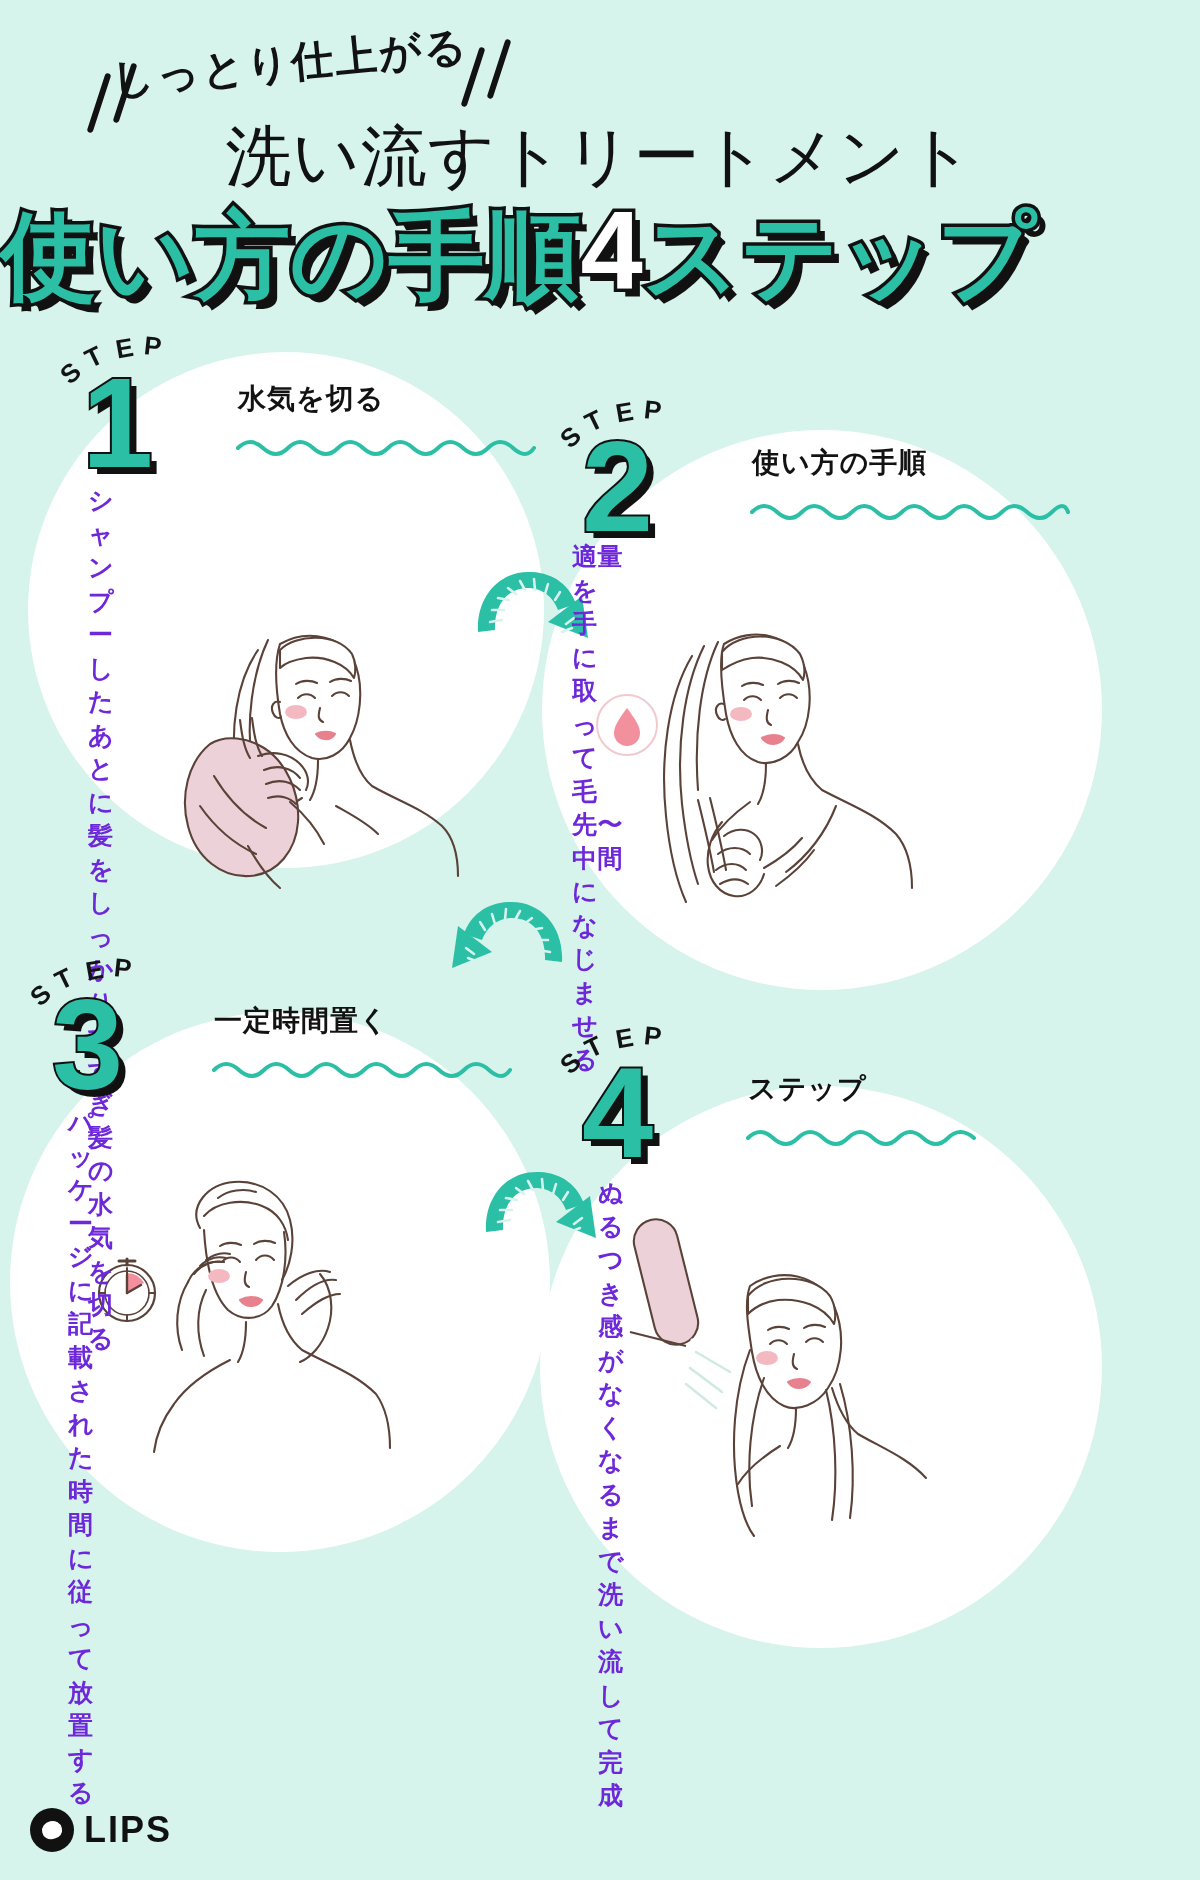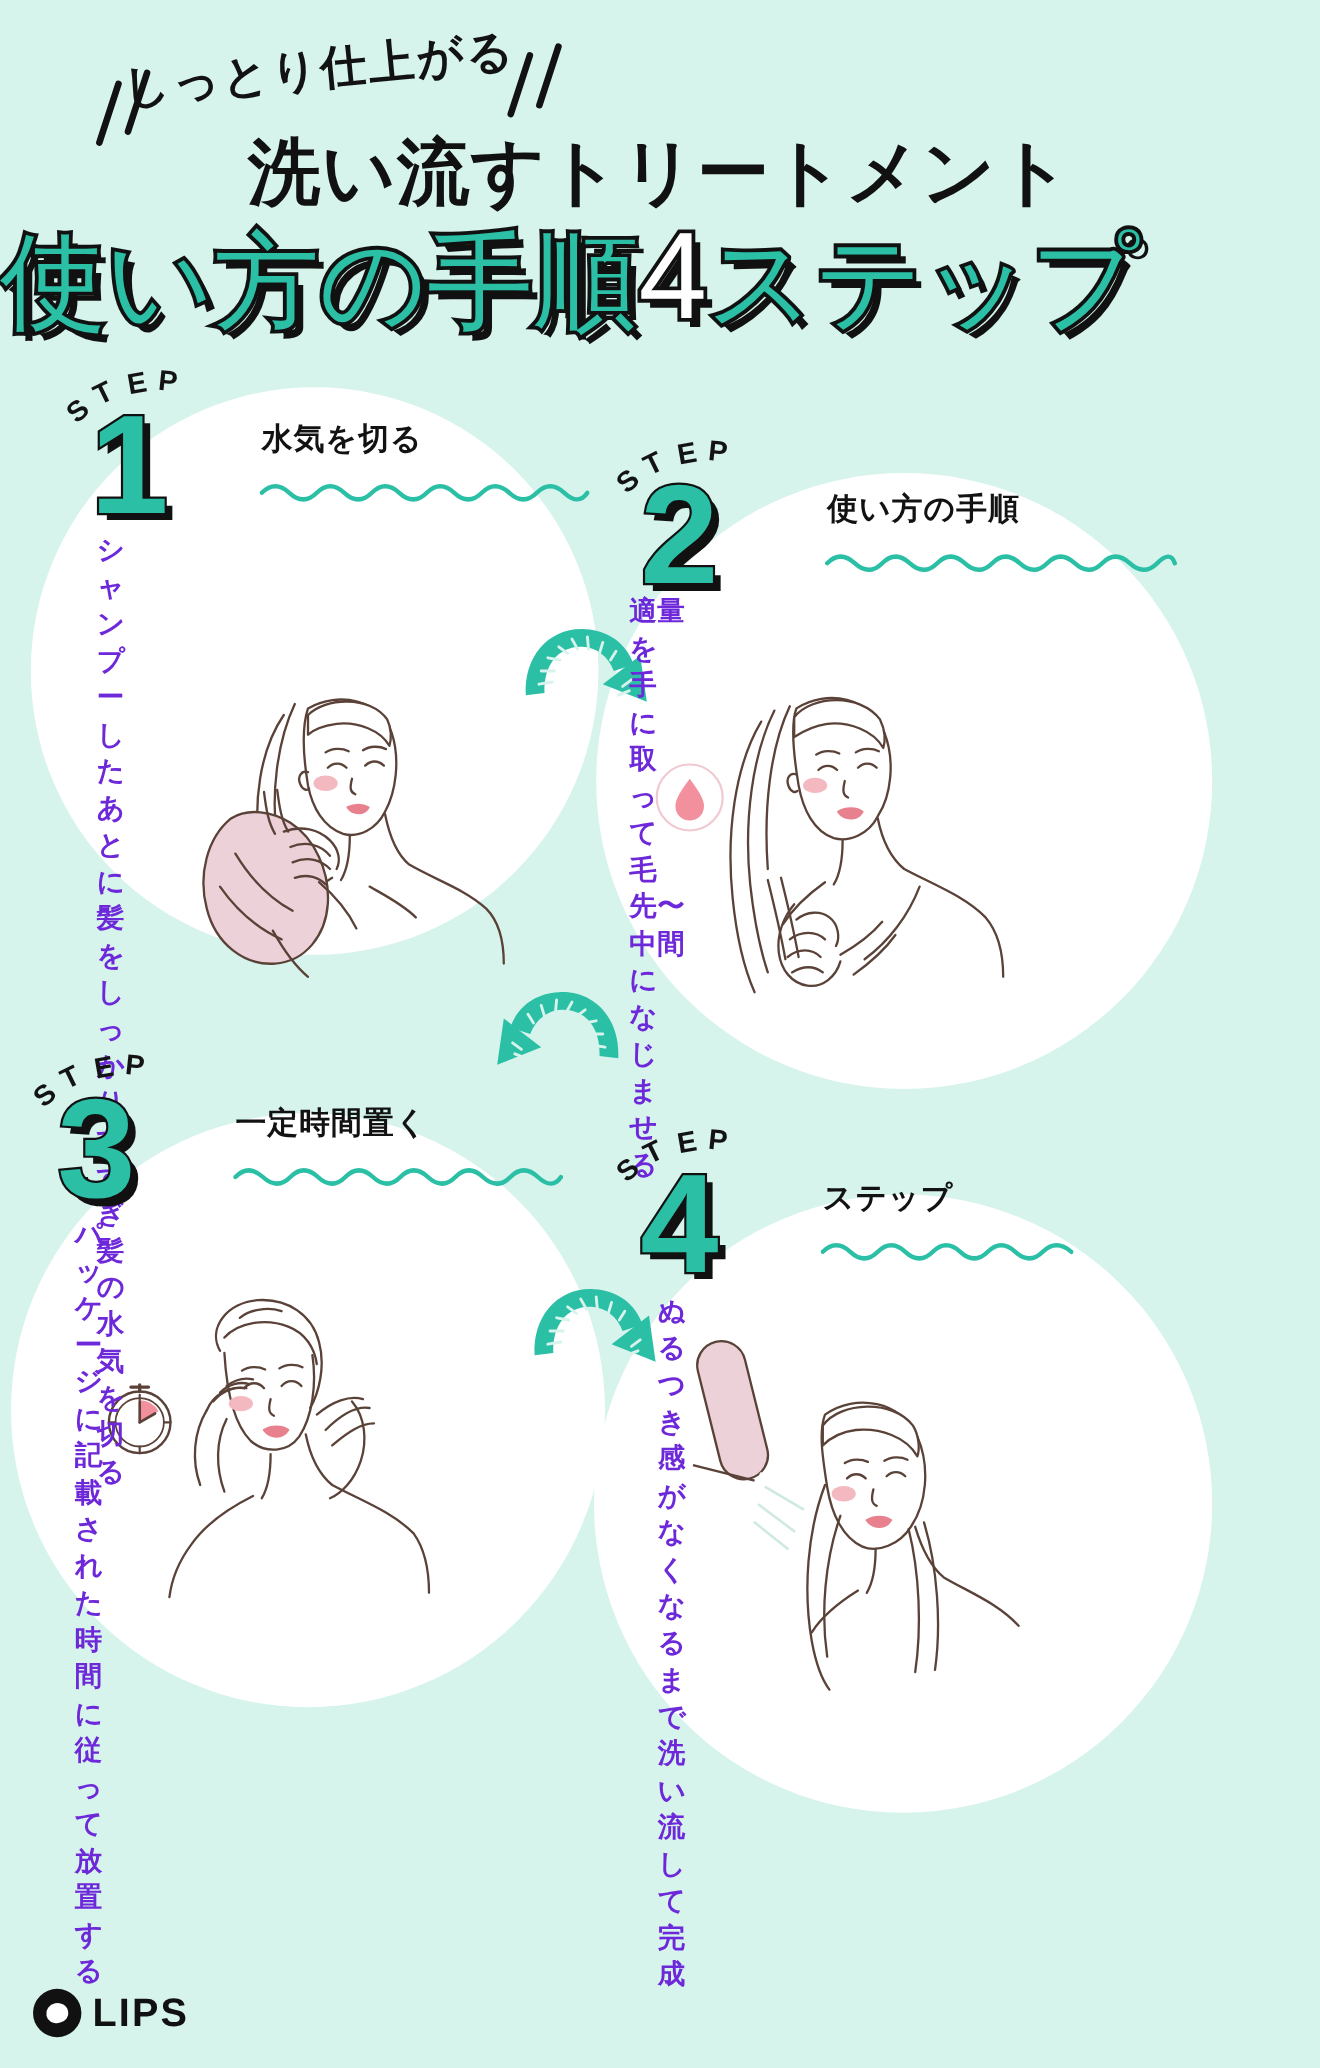--- a/index.html
+++ b/index.html
@@ -34,28 +34,28 @@
     border-radius: 3px;
   }
   .s1 { left: 44px;  top: 34px; transform: rotate(18deg); }
   .s2 { left: 70px;  top: 24px; transform: rotate(18deg); }
   .s3 { left: 418px; top: 8px;  transform: rotate(18deg); }
   .s4 { left: 444px; top: 0px;  transform: rotate(18deg); }
 
   .title2 {
     position: absolute; left: 0; top: 112px; width: 1200px;
     text-align: center;
-    font-size: 66px; font-weight: 700; color: #111;
+    font-size: 66px; font-weight: 400; color: #111;
     letter-spacing: 1px;
     white-space: nowrap;
   }
   .title3 {
     position: absolute; left: 0; top: 186px; width: 1024px;
     text-align: left;
-    font-size: 96px; font-weight: 400;
+    font-size: 96px; font-weight: 700;
     color: #2bbfa6;
     letter-spacing: 0px;
     white-space: nowrap;
     -webkit-text-stroke: 7px #111;
     paint-order: stroke fill;
     text-shadow: 8px 8px 0 #111;
   }
   .title3 .num4 { color: #ffffff; font-size: 112px; }
 
   

